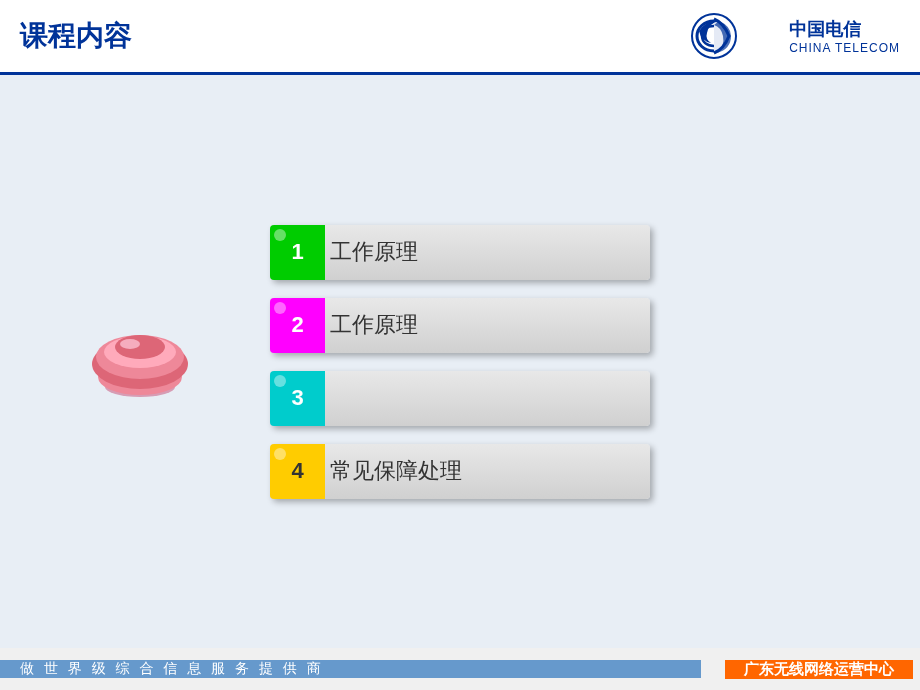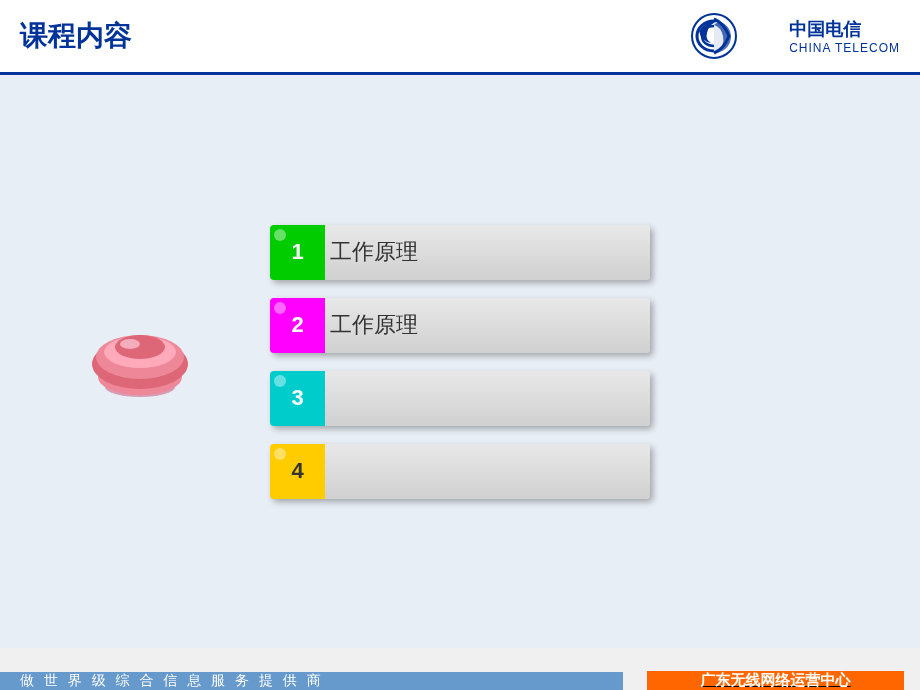--- a/index.html
+++ b/index.html
@@ -141,49 +141,48 @@
       font-size: 22px;
       color: #333;
       padding-left: 5px;
       font-weight: normal;
     }
 
     
     .footer {
       height: 42px;
       display: flex;
-      align-items: flex-end;
+      align-items: center;
       position: absolute;
       bottom: 0;
       left: 0;
-      right: 16px;
+      right: 7px;
       gap: 24px;
     }
 
     .footer-left {
       background: #6699cc;
       flex: 1;
       display: flex;
       align-items: center;
       padding-left: 20px;
     }
 
     .footer-left-text {
       color: white;
       font-size: 14px;
       letter-spacing: 3px;
     }
 
     .footer-right {
       background: #ff6600;
-      width: 257px;
+      width: 188px;
       display: flex;
       align-items: center;
       justify-content: center;
-      text-decoration: underline;
     }
 
     .footer-right-text {
       color: white;
       font-size: 15px;
       font-weight: bold;
     }
   </style>
 </head>
 <body>
@@ -245,20 +244,21 @@
     <div class="menu-item">
       <div class="menu-number-badge badge-3">
         <span>3</span>
       </div>
     </div>
 
     <div class="menu-item">
       <div class="menu-number-badge badge-4">
         <span>4</span>
       </div>
+      <span class="menu-text">常见保障处理</span>
     </div>
 
   </div>
 </div>
 
 <div class="footer">
   <div class="footer-left">
     <span class="footer-left-text">做 世 界 级 综 合 信 息 服 务 提 供 商</span>
   </div>
   <div class="footer-right">

